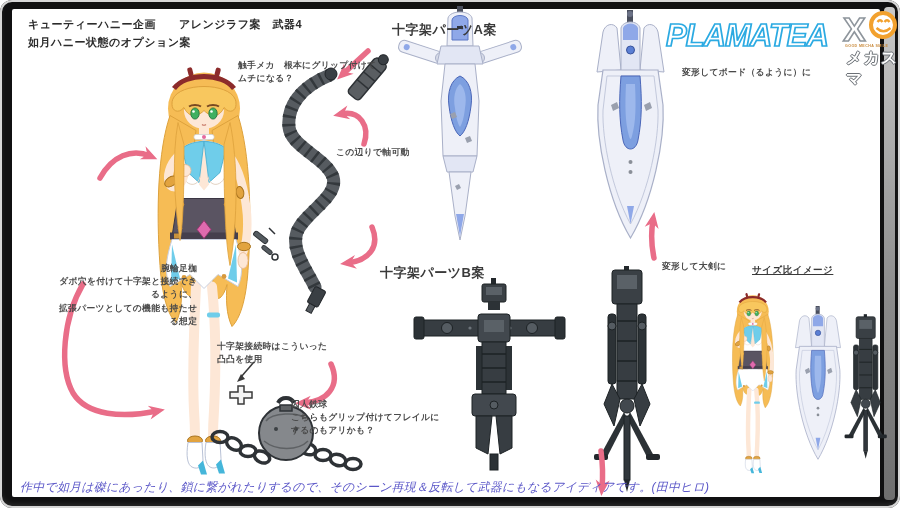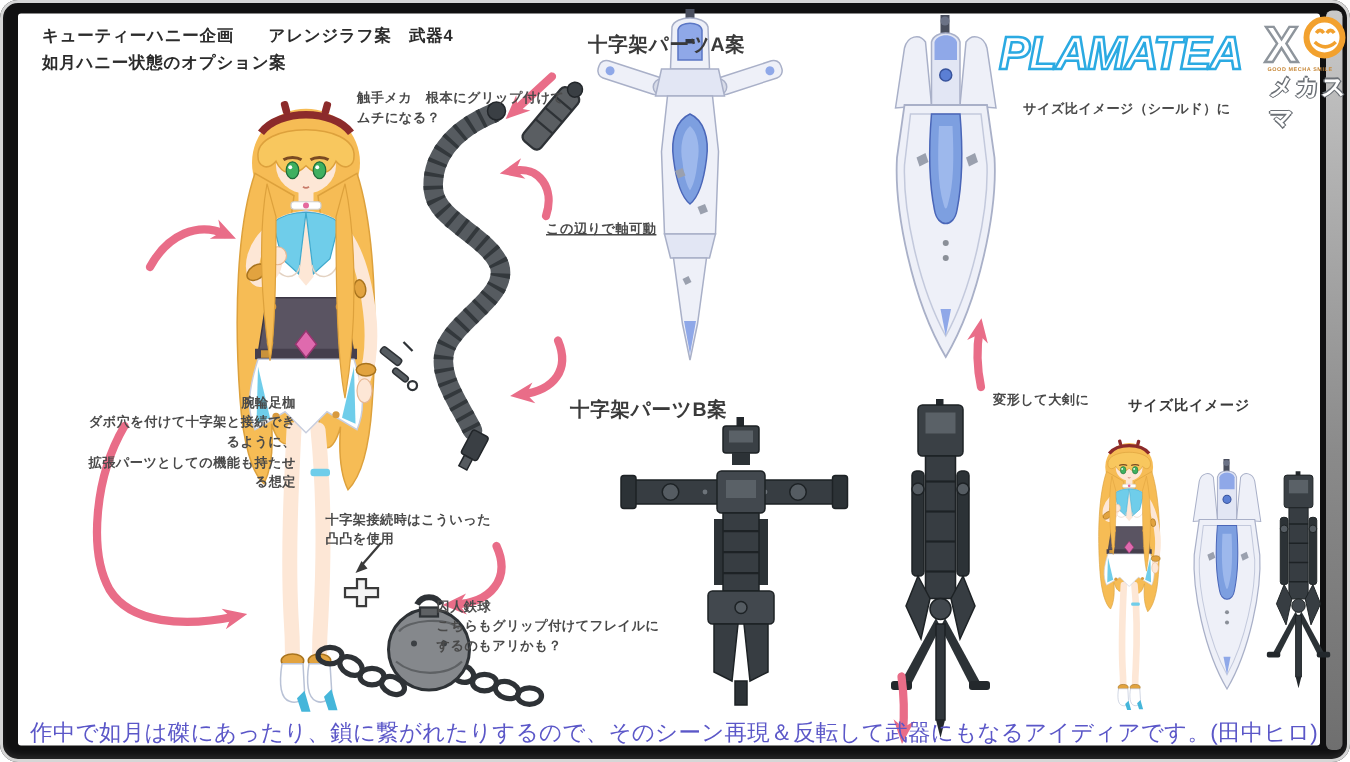--- a/index.html
+++ b/index.html
@@ -6,21 +6,21 @@
   #stage{position:relative;width:900px;height:508px;background:#101011;border-radius:12px;
          box-shadow:inset 0 0 0 2px #d6d6d6, inset 0 -3px 6px rgba(255,255,255,.15);
          overflow:hidden;font-family:"Liberation Sans","DejaVu Sans",sans-serif;}
   .paper{position:absolute;left:12px;top:9px;right:20px;bottom:11px;background:#ffffff;border-radius:2px;}
   .bezel-strip{position:absolute;right:5px;top:7px;width:11px;bottom:8px;border-radius:4px;
          background:linear-gradient(to bottom,#c9c9c9,#8a8a8a 60%,#6f6f6f);}
   .abs{position:absolute;}
   .title{font-size:11px;font-weight:bold;color:#2b2b2b;line-height:18px;letter-spacing:.5px;}
   .label{font-size:13px;font-weight:bold;color:#3a3a3a;letter-spacing:.5px;}
   .note{font-size:8.8px;font-weight:bold;color:#4a4a4a;line-height:1.5;white-space:pre-line;letter-spacing:.3px;}
-  .credit{font-size:15px;color:#5b57c8;letter-spacing:.2px;}
+  .credit{font-size:12px;color:#5b57c8;letter-spacing:.2px;font-style:italic;}
   .mekasuma{font-size:16px;font-weight:bold;color:#ffffff;letter-spacing:1px;
             text-shadow:-1px 0 #6b7076,1px 0 #6b7076,0 -1px #6b7076,0 1px #6b7076;}
   svg{display:block;overflow:visible;}
 </style>
 </head>
 <body>
 
 <div id="stage">
   <div class="paper"></div>
   <div class="bezel-strip"></div>
@@ -278,37 +278,37 @@
   </svg>
   <svg class="abs" style="left:638px;top:208px;" width="30" height="56">
     <path d="M16,50 C13,36 13,24 15,12" stroke="#e96d88" stroke-width="5.5" fill="none" stroke-linecap="round" marker-end="url(#ah)"></path>
   </svg>
   <svg class="abs" style="left:586px;top:446px;" width="32" height="52">
     <path d="M15,5 C17,20 17,30 16,42" stroke="#e96d88" stroke-width="5.5" fill="none" stroke-linecap="round" marker-end="url(#ah)"></path>
   </svg>
 
   <div class="abs note" style="left:238px;top:59px;">触手メカ　根本にグリップ付けて
 ムチになる？</div>
-  <div class="abs note" style="left:364px;top:146px;text-decoration:underline;">この辺りで軸可動</div>
+  <div class="abs note" style="left:336px;top:146px;">この辺りで軸可動</div>
   <div class="abs note" style="left:59px;top:262px;text-align:right;">腕輪足枷
 ダボ穴を付けて十字架と接続でき
 るように、
 拡張パーツとしての機能も持たせ
 る想定</div>
   <div class="abs note" style="left:217px;top:340px;">十字架接続時はこういった
 凸凸を使用</div>
   <div class="abs note" style="left:291px;top:398px;">囚人鉄球
 こちらもグリップ付けてフレイルに
 するのもアリかも？</div>
 
   <div class="abs label" style="left:392px;top:21px;">十字架パーツA案</div>
   <div class="abs label" style="left:380px;top:264px;">十字架パーツB案</div>
-  <div class="abs note" style="left:682px;top:66px;">サイズ比イメージ（シールド）に</div>
+  <div class="abs note" style="left:682px;top:66px;">変形してボード（るように）に</div>
   <div class="abs note" style="left:662px;top:260px;">変形して大剣に</div>
-  <div class="abs label" style="left:752px;top:264px;font-size:9.5px;">サイズ比イメージ</div>
+  <div class="abs label" style="left:752px;top:264px;font-size:9.5px;text-decoration:underline;">サイズ比イメージ</div>
 
   <svg class="abs" style="left:664px;top:16px;" width="186" height="38" viewBox="0 0 186 38">
     <text x="2" y="30" font-family="Liberation Sans, sans-serif" font-size="31" font-weight="bold" font-style="italic" letter-spacing="-1" fill="#ffffff" stroke="#2baae2" stroke-width="1.7">PLAMATEA</text>
   </svg>
   <svg class="abs" style="left:843px;top:8px;" width="56" height="40" viewBox="0 0 56 40">
     <text x="0" y="33" font-family="Liberation Sans, sans-serif" font-size="34" font-weight="bold" fill="#ffffff" stroke="#8e959c" stroke-width="1.6">X</text>
     <circle cx="40" cy="17" r="12" fill="#ffffff" stroke="#f2a12e" stroke-width="4"></circle>
     <path d="M34.5,14 q2.5,-3.5 5,0" stroke="#f2a12e" stroke-width="2.4" fill="none"></path>
     <path d="M41.5,14 q2.5,-3.5 5,0" stroke="#f2a12e" stroke-width="2.4" fill="none"></path>
     <path d="M33.5,20 q7,6.5 14,0" stroke="#f2a12e" stroke-width="2.4" fill="none"></path>

